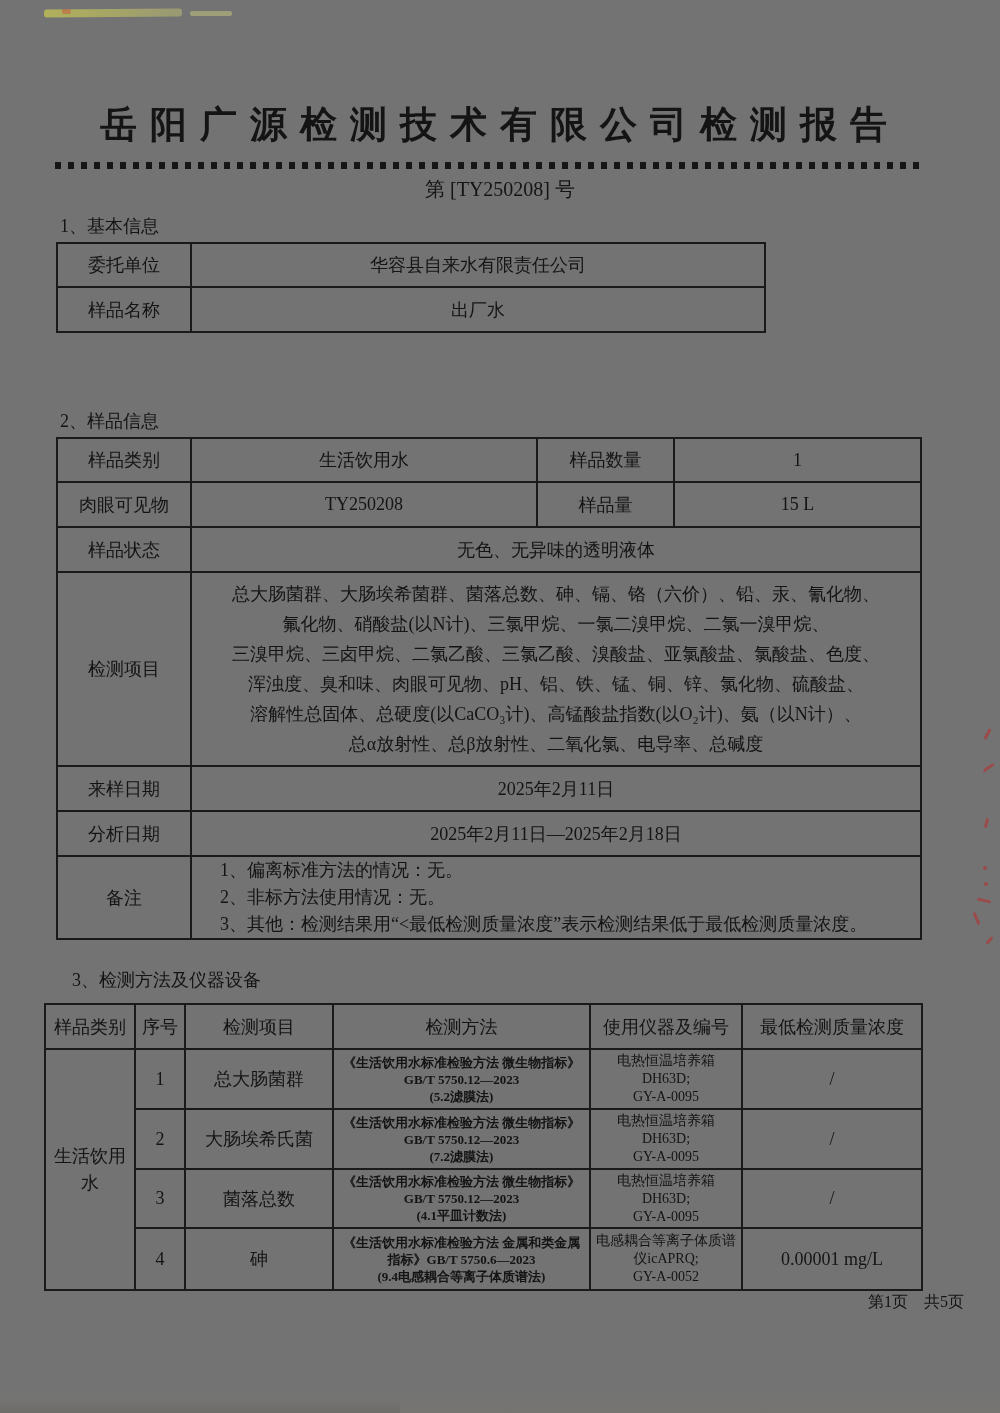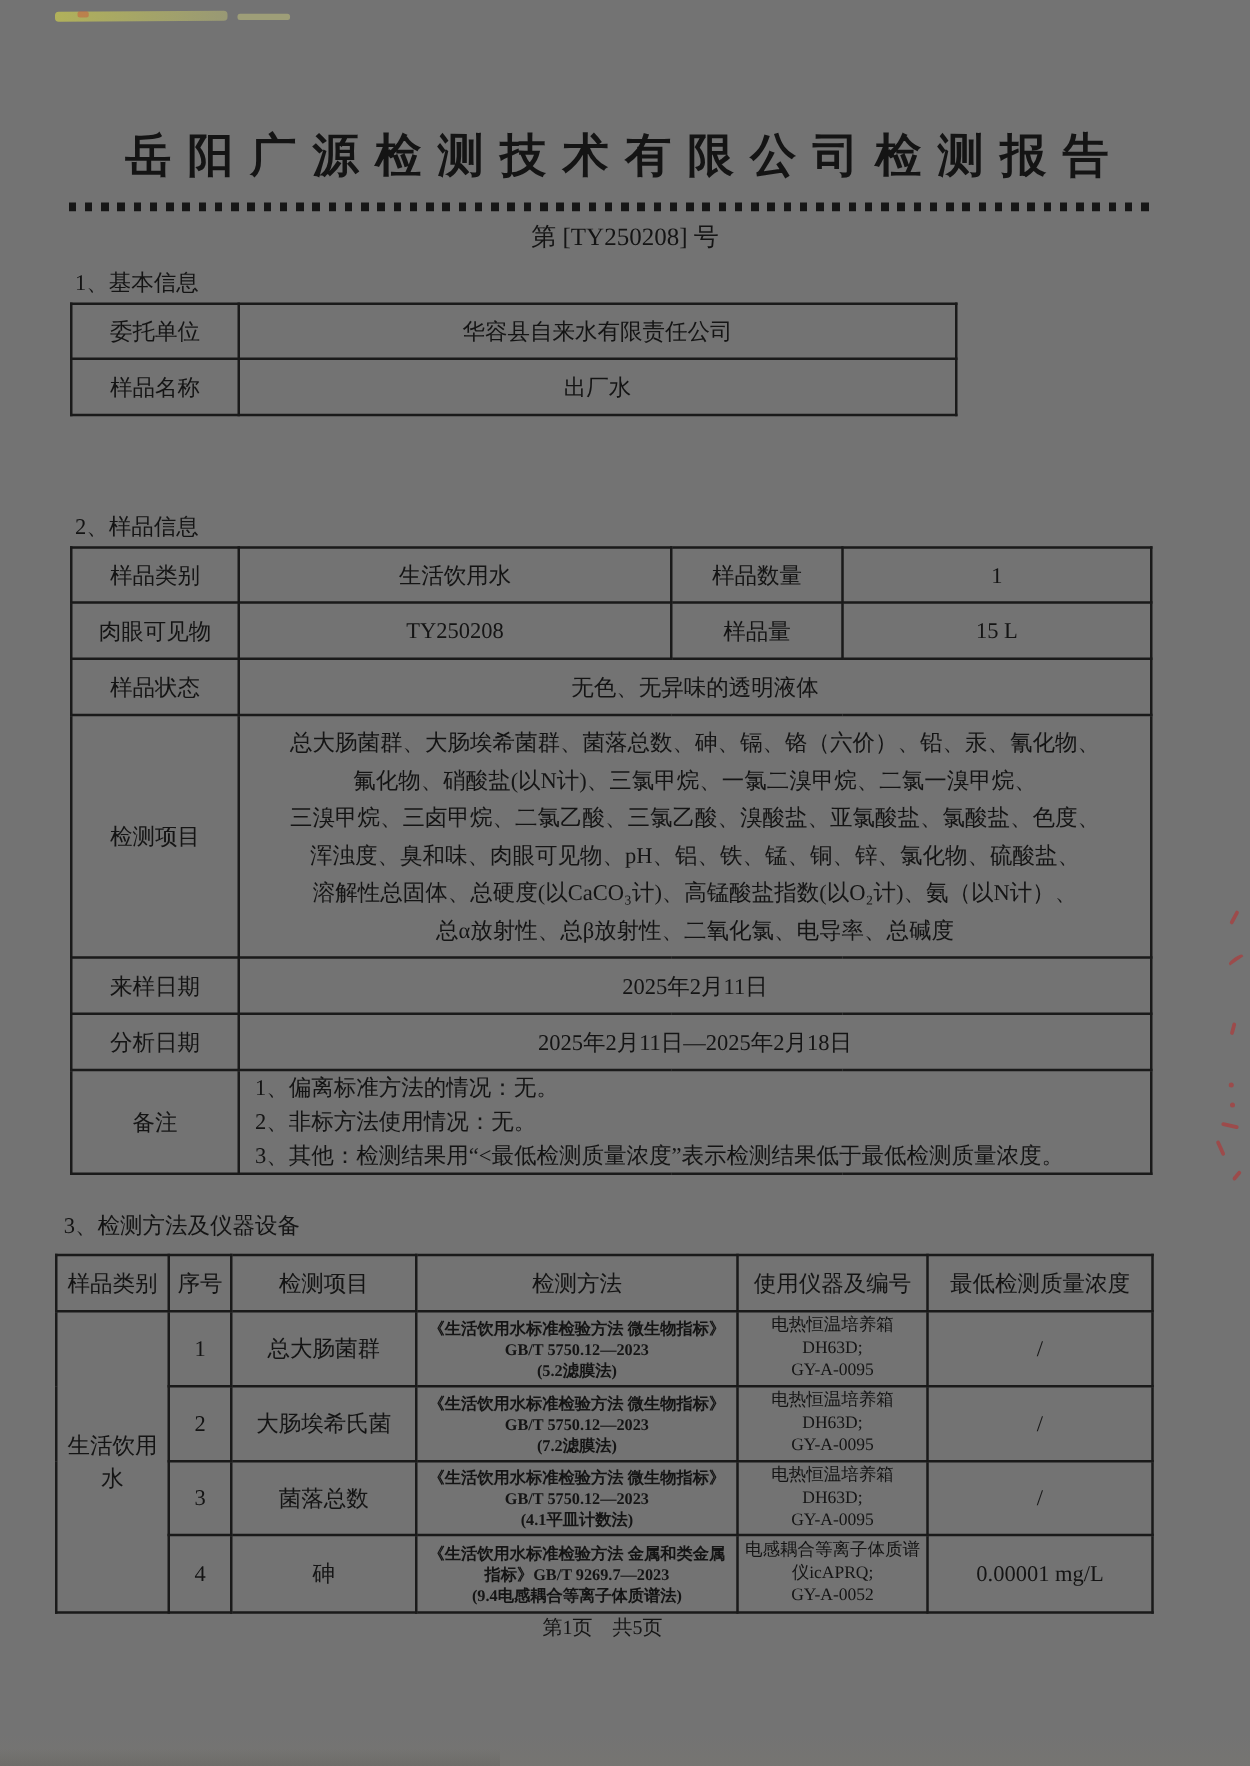--- a/index.html
+++ b/index.html
@@ -29,28 +29,28 @@
   .t { position:absolute; border-collapse:collapse; table-layout:fixed; }
   .t td, .t th { border:2px solid #1a1a1a; font-size:18px; font-weight:normal;
                  text-align:center; vertical-align:middle; padding:0; overflow:hidden; }
   .t1 { left:56px; top:242px; width:710px; }
   .t1 tr { height:44px; }
   .t2 { left:56px; top:437px; width:866px; }
   .t3 { left:44px; top:1003px; width:877px; }
   .t3 th { font-size:18px; }
   .items-cell div { font-size:18px; line-height:30px; }
   .remark-cell { text-align:left !important; }
-  .remark-cell div { font-size:18px; line-height:27px; padding-left:12px; }
+  .remark-cell div { font-size:18px; line-height:27px; padding-left:28px; }
   .cat-wrap { width:76px; margin:0 auto; line-height:27px; }
   .method-cell div { font-size:13px; line-height:17px; font-weight:600; }
   .instr-cell div { font-size:14px; line-height:18px; }
   .lod-val { font-size:17px; }
   .footer {
     position:absolute; top:1292px; left:0; width:964px;
-    text-align:center; font-size:16px;
+    text-align:right; font-size:16px;
   }
 
   
   .yellow-streak { position:absolute; left:44px; top:9px; width:138px; height:8px;
     background:linear-gradient(90deg,rgba(228,228,70,.55),rgba(240,240,120,.30));
     border-radius:3px; transform:rotate(-.4deg); }
   .yellow-streak2 { position:absolute; left:190px; top:11px; width:42px; height:5px;
     background:rgba(238,238,130,.35); border-radius:2px; }
   .red-speck { position:absolute; left:62px; top:9px; width:9px; height:5px;
     background:rgba(205,75,55,.45); border-radius:2px; }
@@ -149,21 +149,21 @@
       <td>备注</td>
       <td colspan="3" class="remark-cell">
         <div>1、偏离标准方法的情况：无。</div>
         <div>2、非标方法使用情况：无。</div>
         <div>3、其他：检测结果用“&lt;最低检测质量浓度”表示检测结果低于最低检测质量浓度。</div>
       </td>
     </tr>
   </tbody>
     </table>
 
-  <div class="sec-h" style="left:51px; top:968px;">3、检测方法及仪器设备</div>
+  <div class="sec-h" style="left:72px; top:968px;">3、检测方法及仪器设备</div>
 
   <table class="t t3">
     <colgroup>
       <col style="width:90px">
         <col style="width:50px">
         <col style="width:148px">
       <col style="width:257px">
         <col style="width:152px">
         <col style="width:180px">
     </colgroup>
@@ -222,21 +222,21 @@
         <div>DH63D;</div>
         <div>GY-A-0095</div>
       </td>
       <td class="lod-val">/</td>
     </tr>
     <tr style="height:62px">
       <td>4</td>
       <td>砷</td>
       <td class="method-cell">
         <div>《生活饮用水标准检验方法 金属和类金属</div>
-        <div>指标》GB/T 9269.7—2023</div>
+        <div>指标》GB/T 5750.6—2023</div>
         <div>(9.4电感耦合等离子体质谱法)</div>
       </td>
       <td class="instr-cell">
         <div>电感耦合等离子体质谱</div>
         <div>仪icAPRQ;</div>
         <div>GY-A-0052</div>
       </td>
       <td class="lod-val">0.00001 mg/L</td>
     </tr>
   </tbody>

